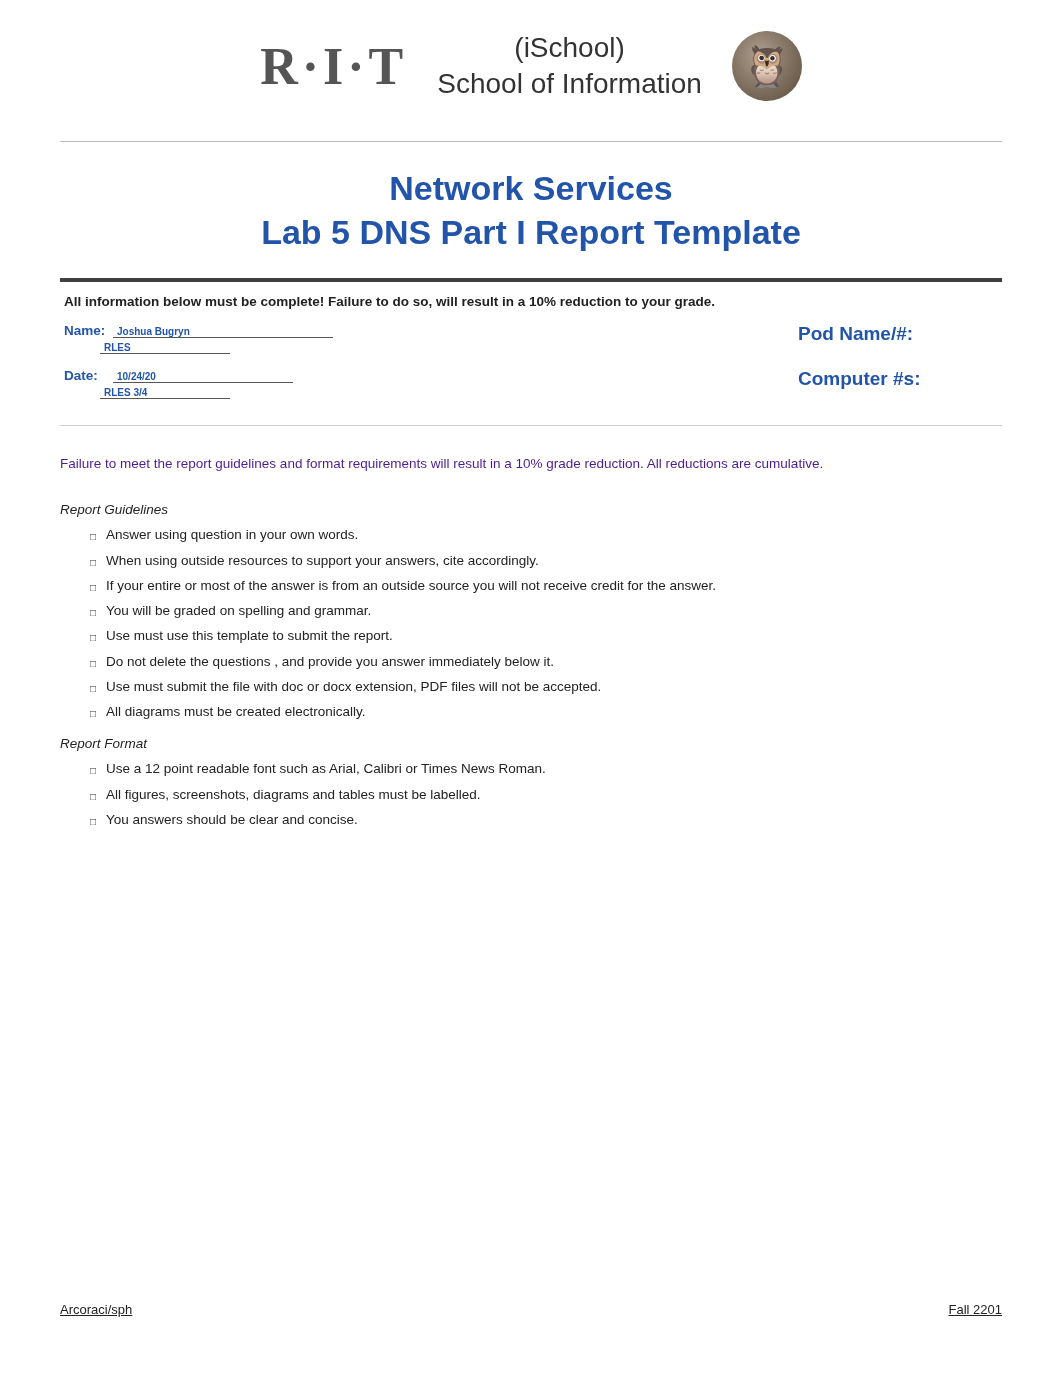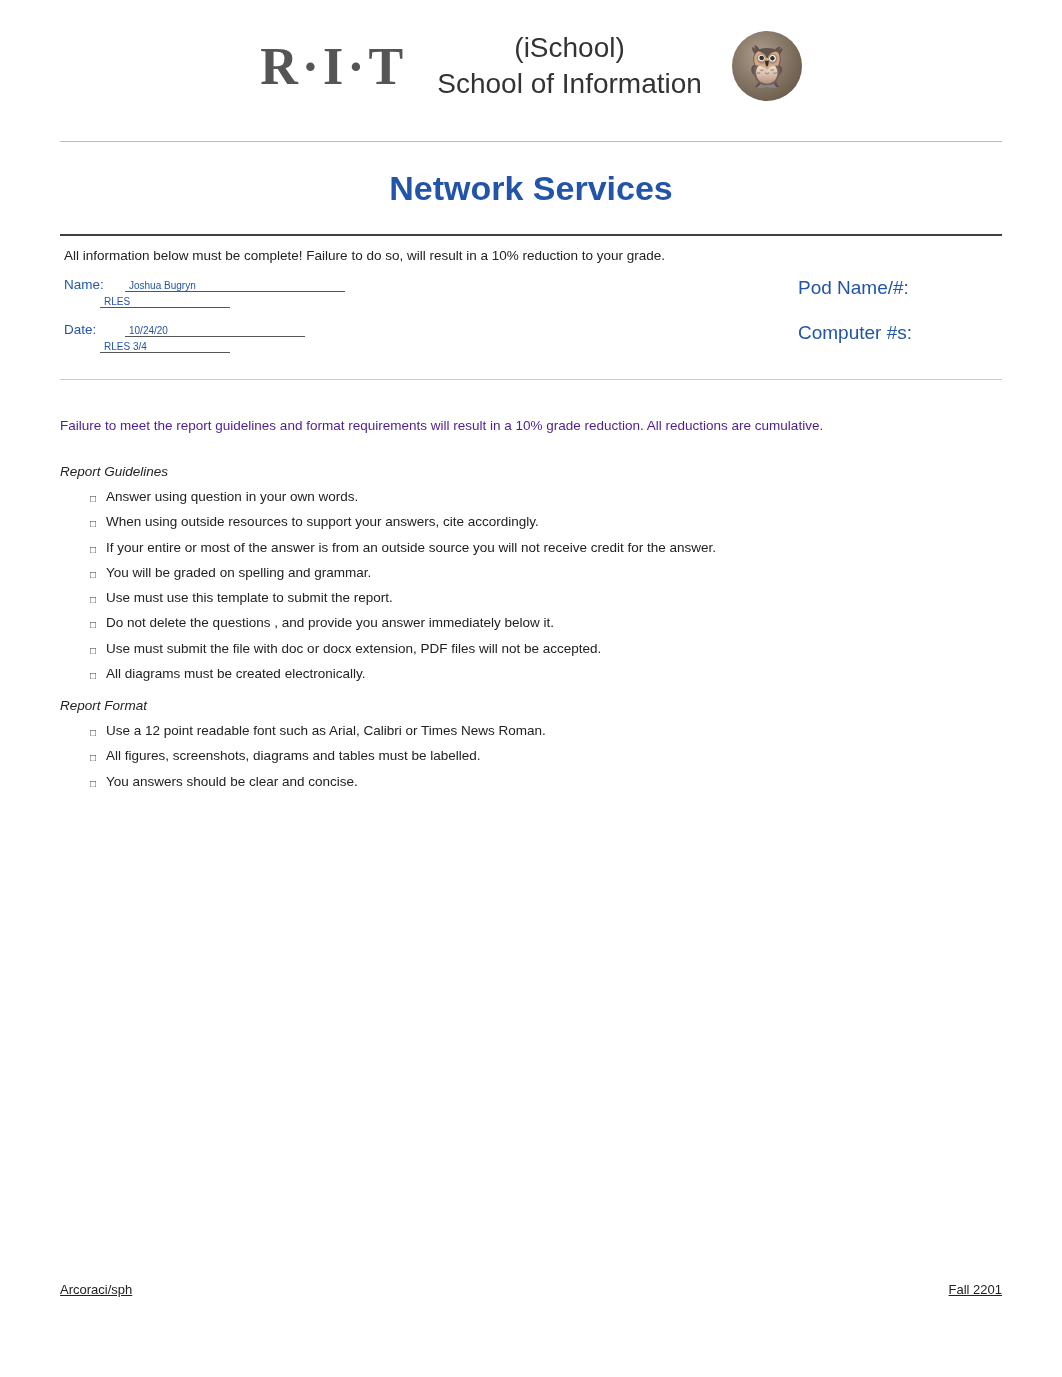--- a/index.html
+++ b/index.html
@@ -10,21 +10,21 @@
       font-size: 14px;
       color: #222;
       width: 1062px;
       min-height: 1377px;
       position: relative;
     }
 
     .page {
       width: 1062px;
       min-height: 1377px;
-      padding: 30px 60px 80px 60px;
+      padding: 30px 60px 60px 60px;
       position: relative;
       display: flex;
       flex-direction: column;
     }
 
     
     .header {
       display: flex;
       align-items: center;
       justify-content: center;
@@ -75,24 +75,25 @@
 
     .doc-title h1 {
       font-size: 34px;
       color: #2255aa;
       font-weight: bold;
       line-height: 1.3;
     }
 
     
     .info-box {
-      border-top: 2px solid #404040;
+      border-top: 4px solid #404040;
       border-bottom: 1px solid #ccc;
       padding: 12px 4px 12px 4px;
-      margin-bottom: 26px;
+      margin-bottom: 18px;
+      font-weight: bold;
     }
 
     .warning-text {
       font-size: 13.5px;
       color: #222;
       margin-bottom: 14px;
     }
 
     .form-section {
       display: flex;
@@ -109,21 +110,21 @@
       min-width: 200px;
       text-align: left;
       color: #2255aa;
       font-size: 19px;
       padding-right: 10px;
     }
 
     .form-row {
       display: flex;
       align-items: baseline;
-      gap: 16px;
+      gap: 4px;
       margin-bottom: 4px;
     }
 
     .form-label {
       color: #2255aa;
       font-size: 13.5px;
       min-width: 45px;
     }
 
     .form-underline {
@@ -222,20 +223,21 @@
       <div>School of Information</div>
     </div>
     <div class="owl-logo"></div>
   </div>
 
   <hr class="divider-line">
 
   <div class="doc-title">
     <h1>
       <span>Network Services</span><br>
+      <span>Lab 5 DNS Part I Report Template</span>
     </h1>
   </div>
 
   <div class="info-box">
     <div class="warning-text">All information below must be complete!   Failure to do so, will result in a 10% reduction to your grade.</div>
 
     <div class="form-section">
       <div class="form-left">
         <div class="form-row">
           <span class="form-label">Name:</span>

